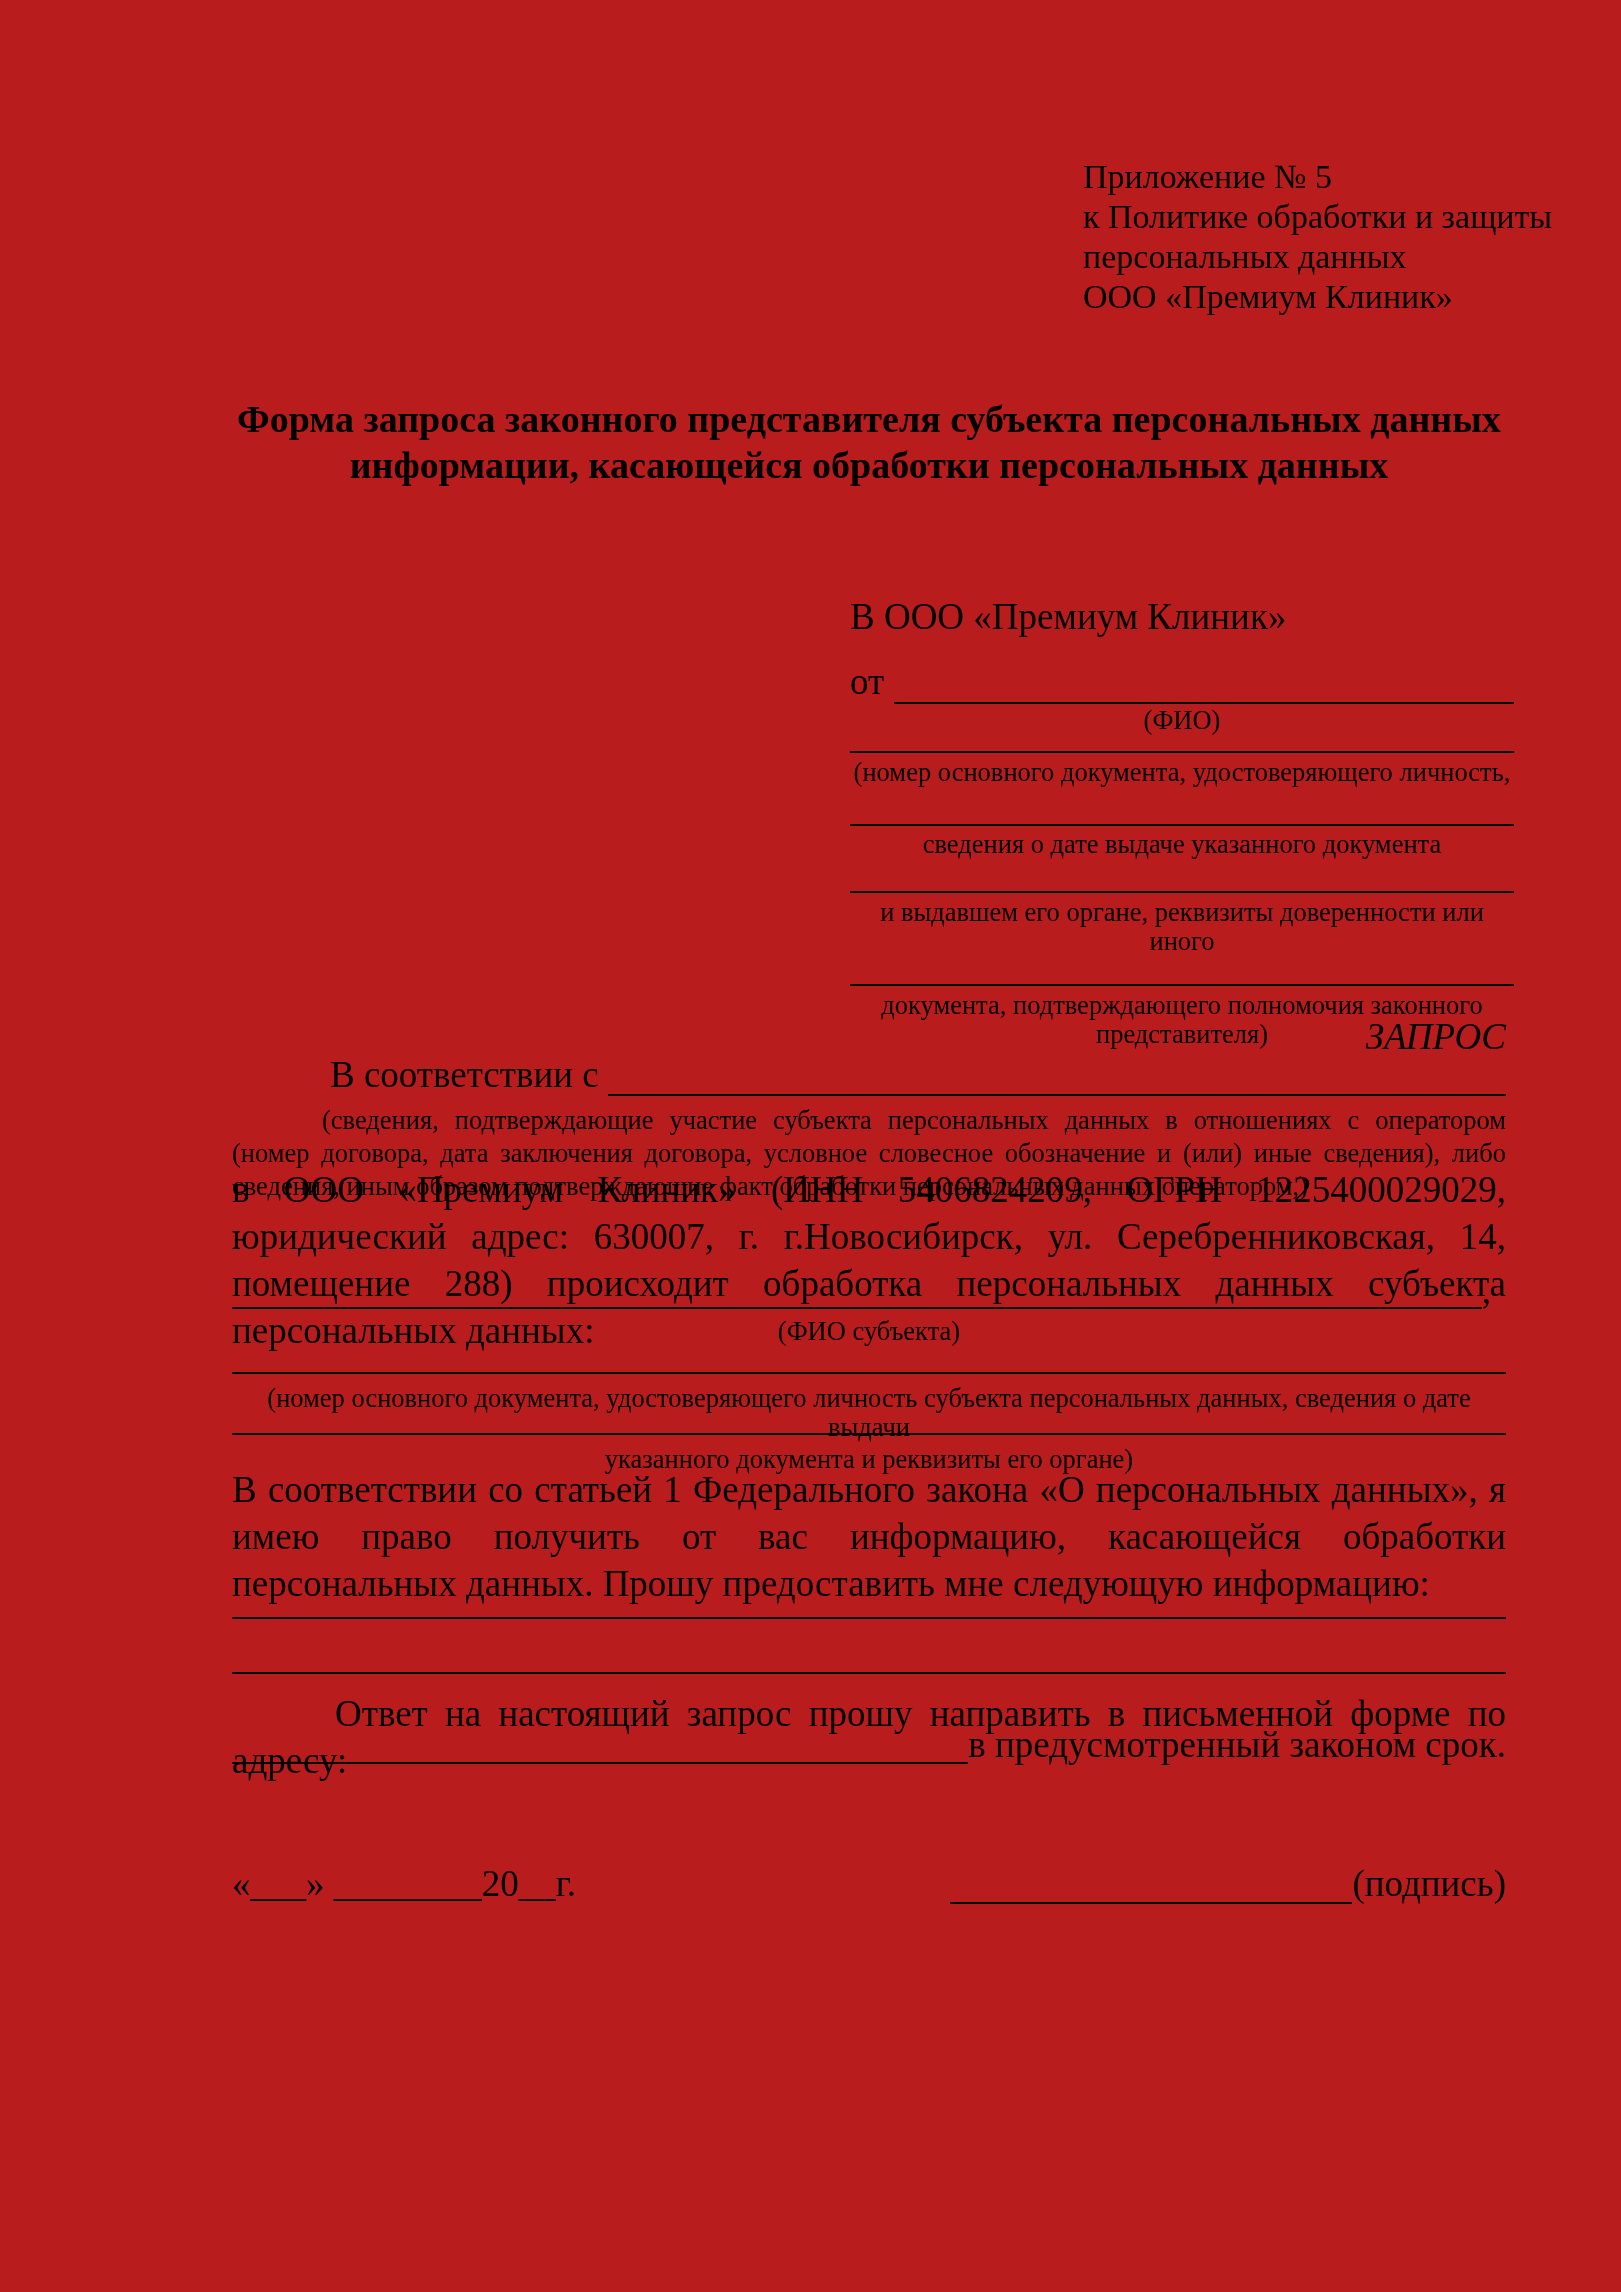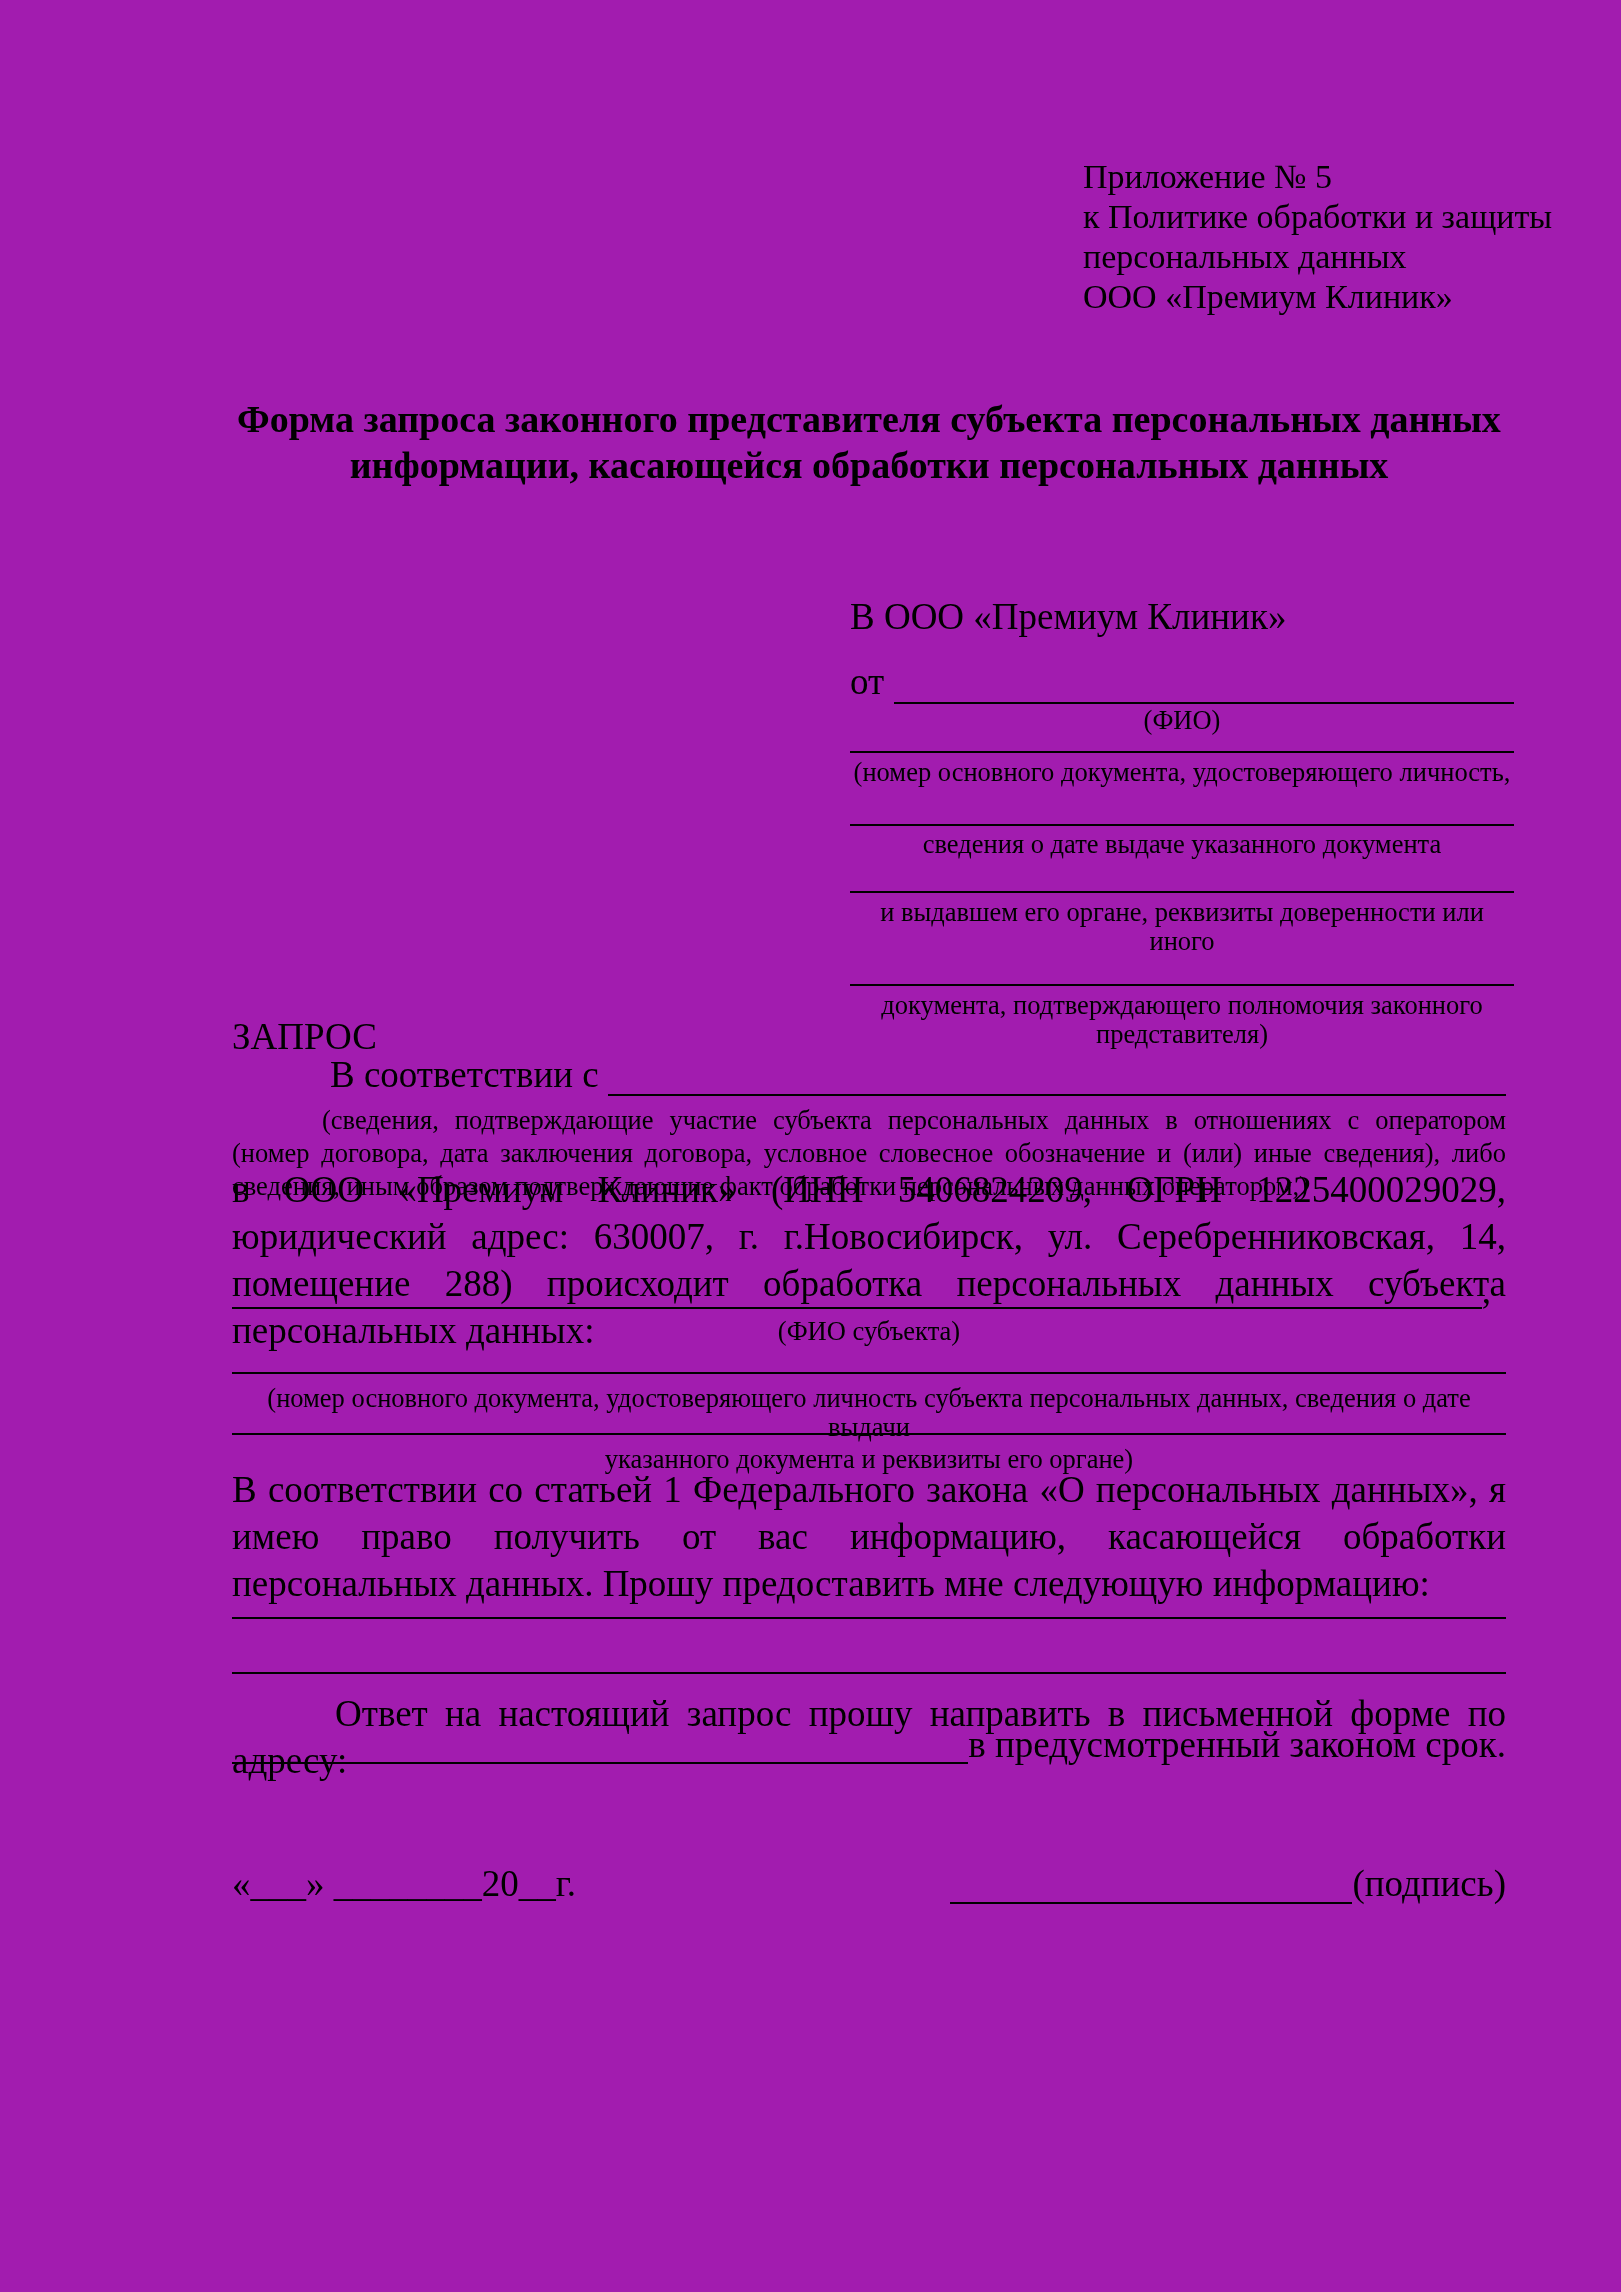--- a/index.html
+++ b/index.html
@@ -4,21 +4,21 @@
 <style>
   html, body {
     margin: 0;
     padding: 0;
     background: #e8e8e8;
   }
   .page {
     position: relative;
     width: 1621px;
     height: 2293px;
-    background: #a21caf;
+    background: #b91c1c;
     color: #000000;
     font-family: "Liberation Serif", "DejaVu Serif", serif;
     overflow: hidden;
   }
   
   .header-block {
     position: absolute;
     left: 1083px;
     top: 157px;
     font-size: 34px;
@@ -72,23 +72,24 @@
   .addressee .blank-rule.g2 { margin-top: 37px; }
   .addressee .blank-rule.g3 { margin-top: 32px; }
   .addressee .blank-rule.g4 { margin-top: 28px; }
   .addressee .blank-rule + .caption { margin-top: 4.9px; }
   
   .zapros-heading {
     position: absolute;
     left: 232px;
     top: 1015px;
     width: 1274px;
-    text-align: left;
+    text-align: right;
     font-size: 37px;
     line-height: 43px;
+    font-style: italic;
   }
   .basis-row {
     position: absolute;
     left: 232px;
     top: 1053px;
     width: 1274px;
     display: flex;
     align-items: flex-end;
     height: 43px;
     font-size: 37px;

